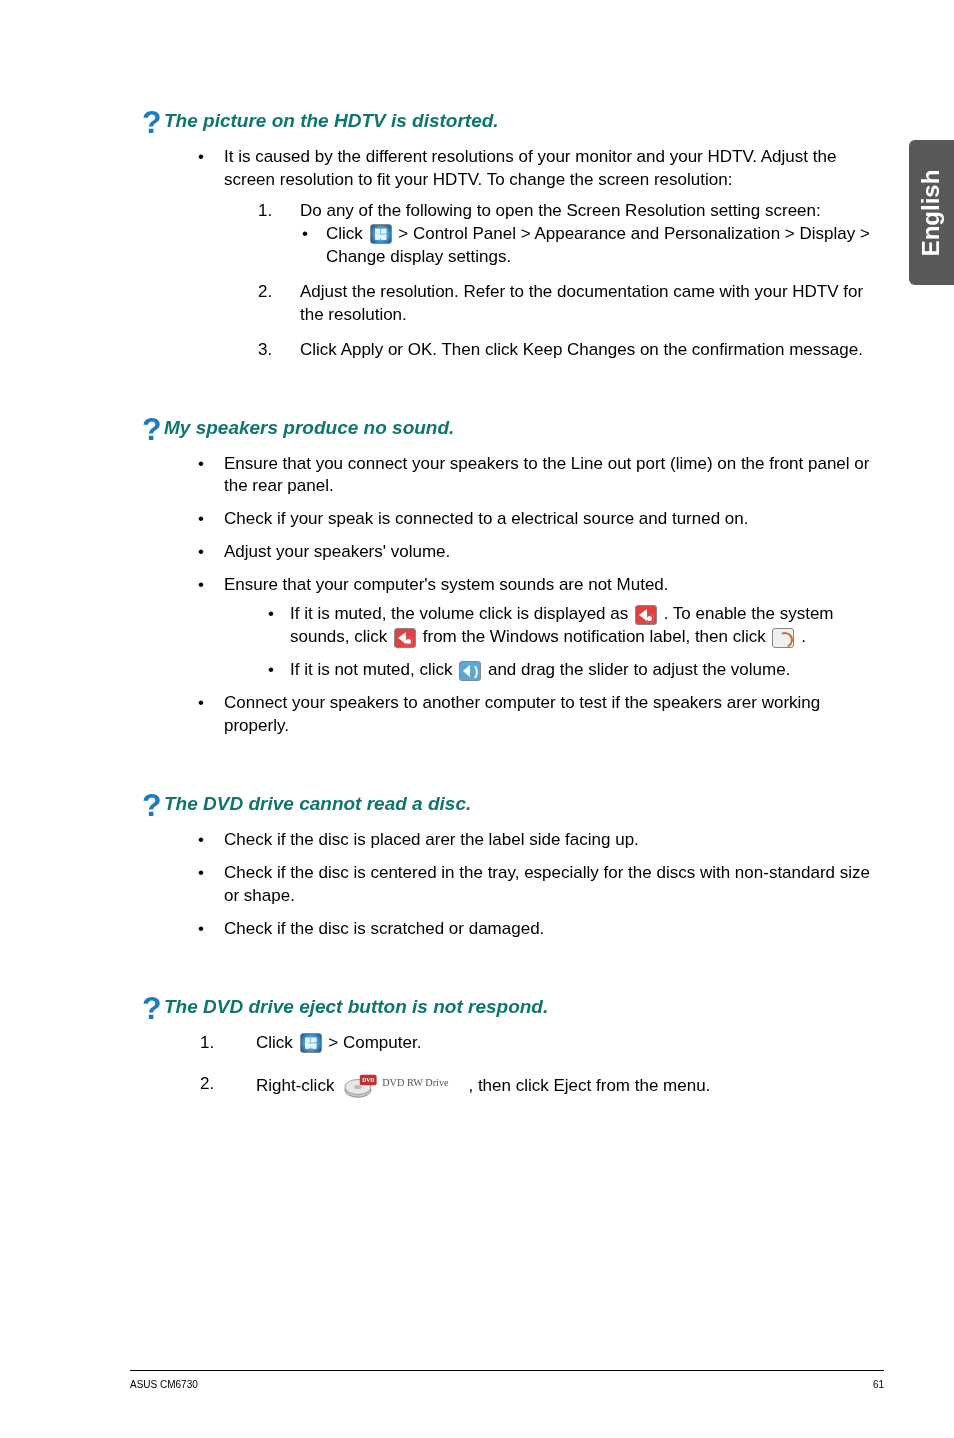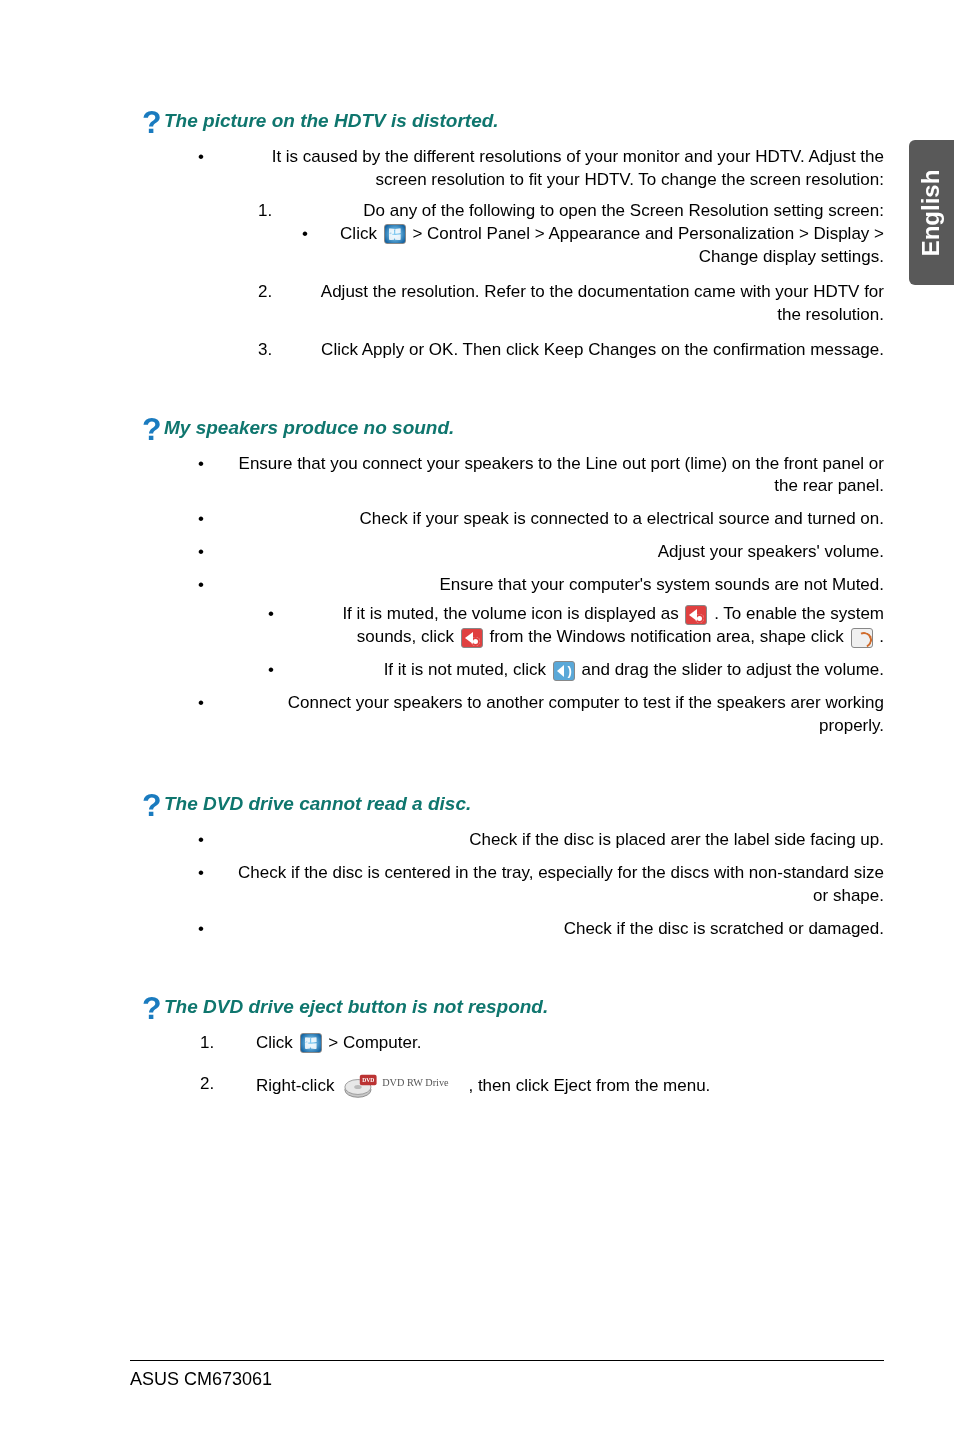--- a/index.html
+++ b/index.html
@@ -5,21 +5,21 @@
   * { box-sizing: border-box; margin: 0; padding: 0; }
   html, body { width: 954px; height: 1438px; font-family: Arial, Helvetica, sans-serif; background: #fff; color: #000; }
   .page { position: relative; width: 954px; height: 1438px; padding: 110px 70px 40px 130px; }
   .side-tab { position: absolute; right: 0; top: 140px; width: 45px; height: 145px; background: #595959; border-top-left-radius: 6px; border-bottom-left-radius: 6px; display: flex; align-items: center; justify-content: center; }
   .side-tab span { color: #fff; font-weight: bold; font-size: 24px; transform: rotate(-90deg); white-space: nowrap; }
   .qmark { color: #1a7bbf; font-size: 32px; font-weight: 900; position: absolute; left: -22px; top: -6px; font-family: Arial, sans-serif; }
   .section { position: relative; margin-left: 34px; margin-bottom: 55px; }
   .heading { color: #0f766e; font-style: italic; font-weight: bold; font-size: 19px; margin-bottom: 14px; }
   .body { font-size: 17px; line-height: 1.35; }
   ul.lvl1 { list-style: none; padding-left: 0; }
-  ul.lvl1 > li { position: relative; padding-left: 60px; margin-bottom: 10px; text-align: right; }
+  ul.lvl1 > li { position: relative; padding-left: 60px; margin-bottom: 10px; }
   ul.lvl1 > li::before { content: "•"; position: absolute; left: 34px; top: 0; }
   ol.lvl2 { list-style: none; padding-left: 0; margin-top: 8px; }
   ol.lvl2 > li { position: relative; padding-left: 76px; margin-bottom: 12px; }
   ol.lvl2 > li > .num { position: absolute; left: 34px; top: 0; }
   ul.lvl3 { list-style: none; padding-left: 0; }
   ul.lvl3 > li { position: relative; padding-left: 26px; margin-bottom: 12px; }
   ul.lvl3 > li::before { content: "•"; position: absolute; left: 2px; top: 0; }
   ul.lvl4 { list-style: none; padding-left: 26px; margin-top: 6px; }
   ul.lvl4 > li { position: relative; padding-left: 40px; margin-bottom: 10px; }
   ul.lvl4 > li::before { content: "•"; position: absolute; left: 18px; top: 0; }
@@ -33,21 +33,21 @@
   .mixer { background: #f0f0f0; }
   .mixer::after { content: ""; position: absolute; left: 4px; top: 3px; width: 12px; height: 12px; border: 2px solid #d06b2b; border-radius: 50%; border-left-color: transparent; border-bottom-color: transparent; transform: rotate(20deg); }
   .vol-on { background: #5aa8d8; }
   .vol-on::after { content: ""; position: absolute; left: 3px; top: 3px; width: 0; height: 0; border-top: 6px solid transparent; border-bottom: 6px solid transparent; border-right: 7px solid #fff; }
   .vol-on::before { content: ")"; position: absolute; right: 2px; top: 0px; color: #fff; font-size: 13px; font-weight: bold; }
   .dvd-drive { display: inline-block; vertical-align: middle; height: 28px; margin: 0 4px; font-family: Liberation Serif, serif; }
   .dvd-drive svg { height: 28px; }
   ol.top { list-style: none; padding-left: 0; }
   ol.top > li { position: relative; padding-left: 92px; margin-bottom: 18px; }
   ol.top > li > .num { position: absolute; left: 36px; top: 0; }
-  .footer { position: absolute; left: 130px; right: 70px; bottom: 48px; border-top: 1px solid #000; padding-top: 8px; font-size: 18px; display: flex; }
+  .footer { position: absolute; left: 130px; right: 70px; bottom: 48px; border-top: 1px solid #000; padding-top: 8px; font-size: 10px; display: flex; justify-content: space-between; }
 </style>
 </head>
 <body>
 
 <div class="page">
 
   <div class="side-tab">
     <span>English</span>
   </div>
 
@@ -87,21 +87,21 @@
     <div class="heading">My speakers produce no sound.</div>
     <div class="body">
       <ul class="lvl1">
         <li><span>Ensure that you connect your speakers to the Line out port (lime) on the front panel or the rear panel.</span></li>
         <li><span>Check if your speak is connected to a electrical source and turned on.</span></li>
         <li><span>Adjust your speakers' volume.</span></li>
         <li>
           <span>Ensure that your computer's system sounds are not Muted.</span>
           <ul class="lvl4">
             <li>
-              <span>If it is muted, the volume icon is displayed as </span><span class="inline-icon vol-muted"></span><span> . To enable the system sounds, click </span><span class="inline-icon vol-muted"></span><span> from the Windows notification area, shape click </span><span class="inline-icon mixer"></span><span> .</span>
+              <span>If it is muted, the volume click is displayed as </span><span class="inline-icon vol-muted"></span><span> . To enable the system sounds, click </span><span class="inline-icon vol-muted"></span><span> from the Windows notification label, then click </span><span class="inline-icon mixer"></span><span> .</span>
             </li>
             <li>
               <span>If it is not muted, click </span><span class="inline-icon vol-on"></span><span> and drag the slider to adjust the volume.</span>
             </li>
           </ul>
         </li>
         <li><span>Connect your speakers to another computer to test if the speakers arer working properly.</span></li>
       </ul>
     </div>
   </div>

